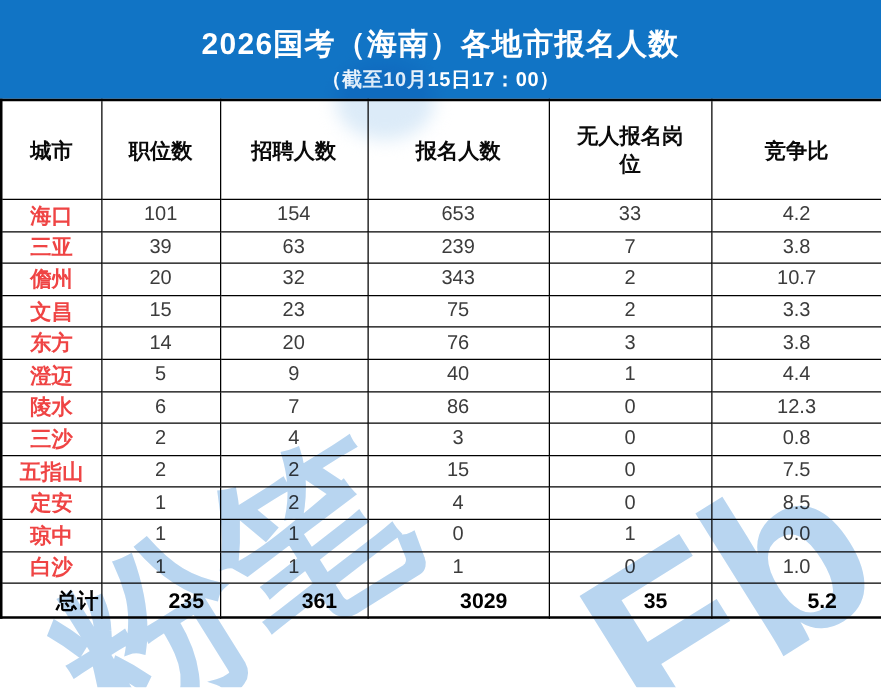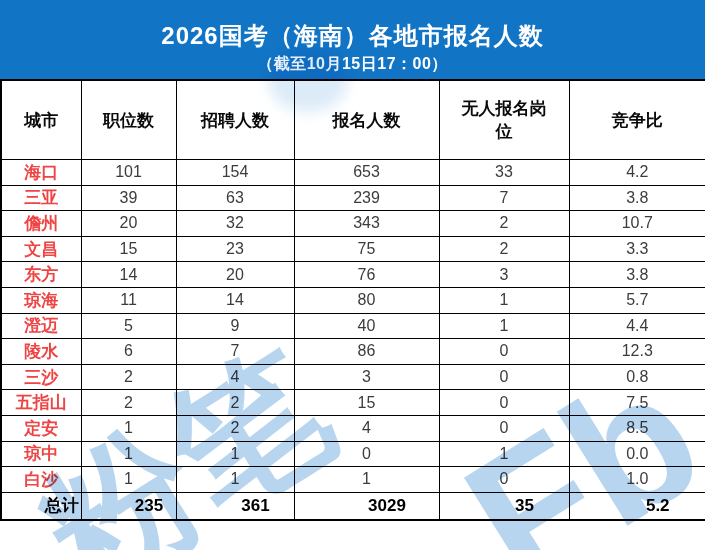--- a/index.html
+++ b/index.html
@@ -100,28 +100,20 @@
         </tr>
         <tr>
           <td class="city">东方</td>
           <td class="num">14</td>
           <td class="num">20</td>
           <td class="num">76</td>
           <td class="num">3</td>
           <td class="num">3.8</td>
         </tr>
         <tr>
-          <td class="city">琼海</td>
-          <td class="num">11</td>
-          <td class="num">14</td>
-          <td class="num">80</td>
-          <td class="num">1</td>
-          <td class="num">5.7</td>
-        </tr>
-        <tr>
           <td class="city">澄迈</td>
           <td class="num">5</td>
           <td class="num">9</td>
           <td class="num">40</td>
           <td class="num">1</td>
           <td class="num">4.4</td>
         </tr>
         <tr>
           <td class="city">陵水</td>
           <td class="num">6</td>

